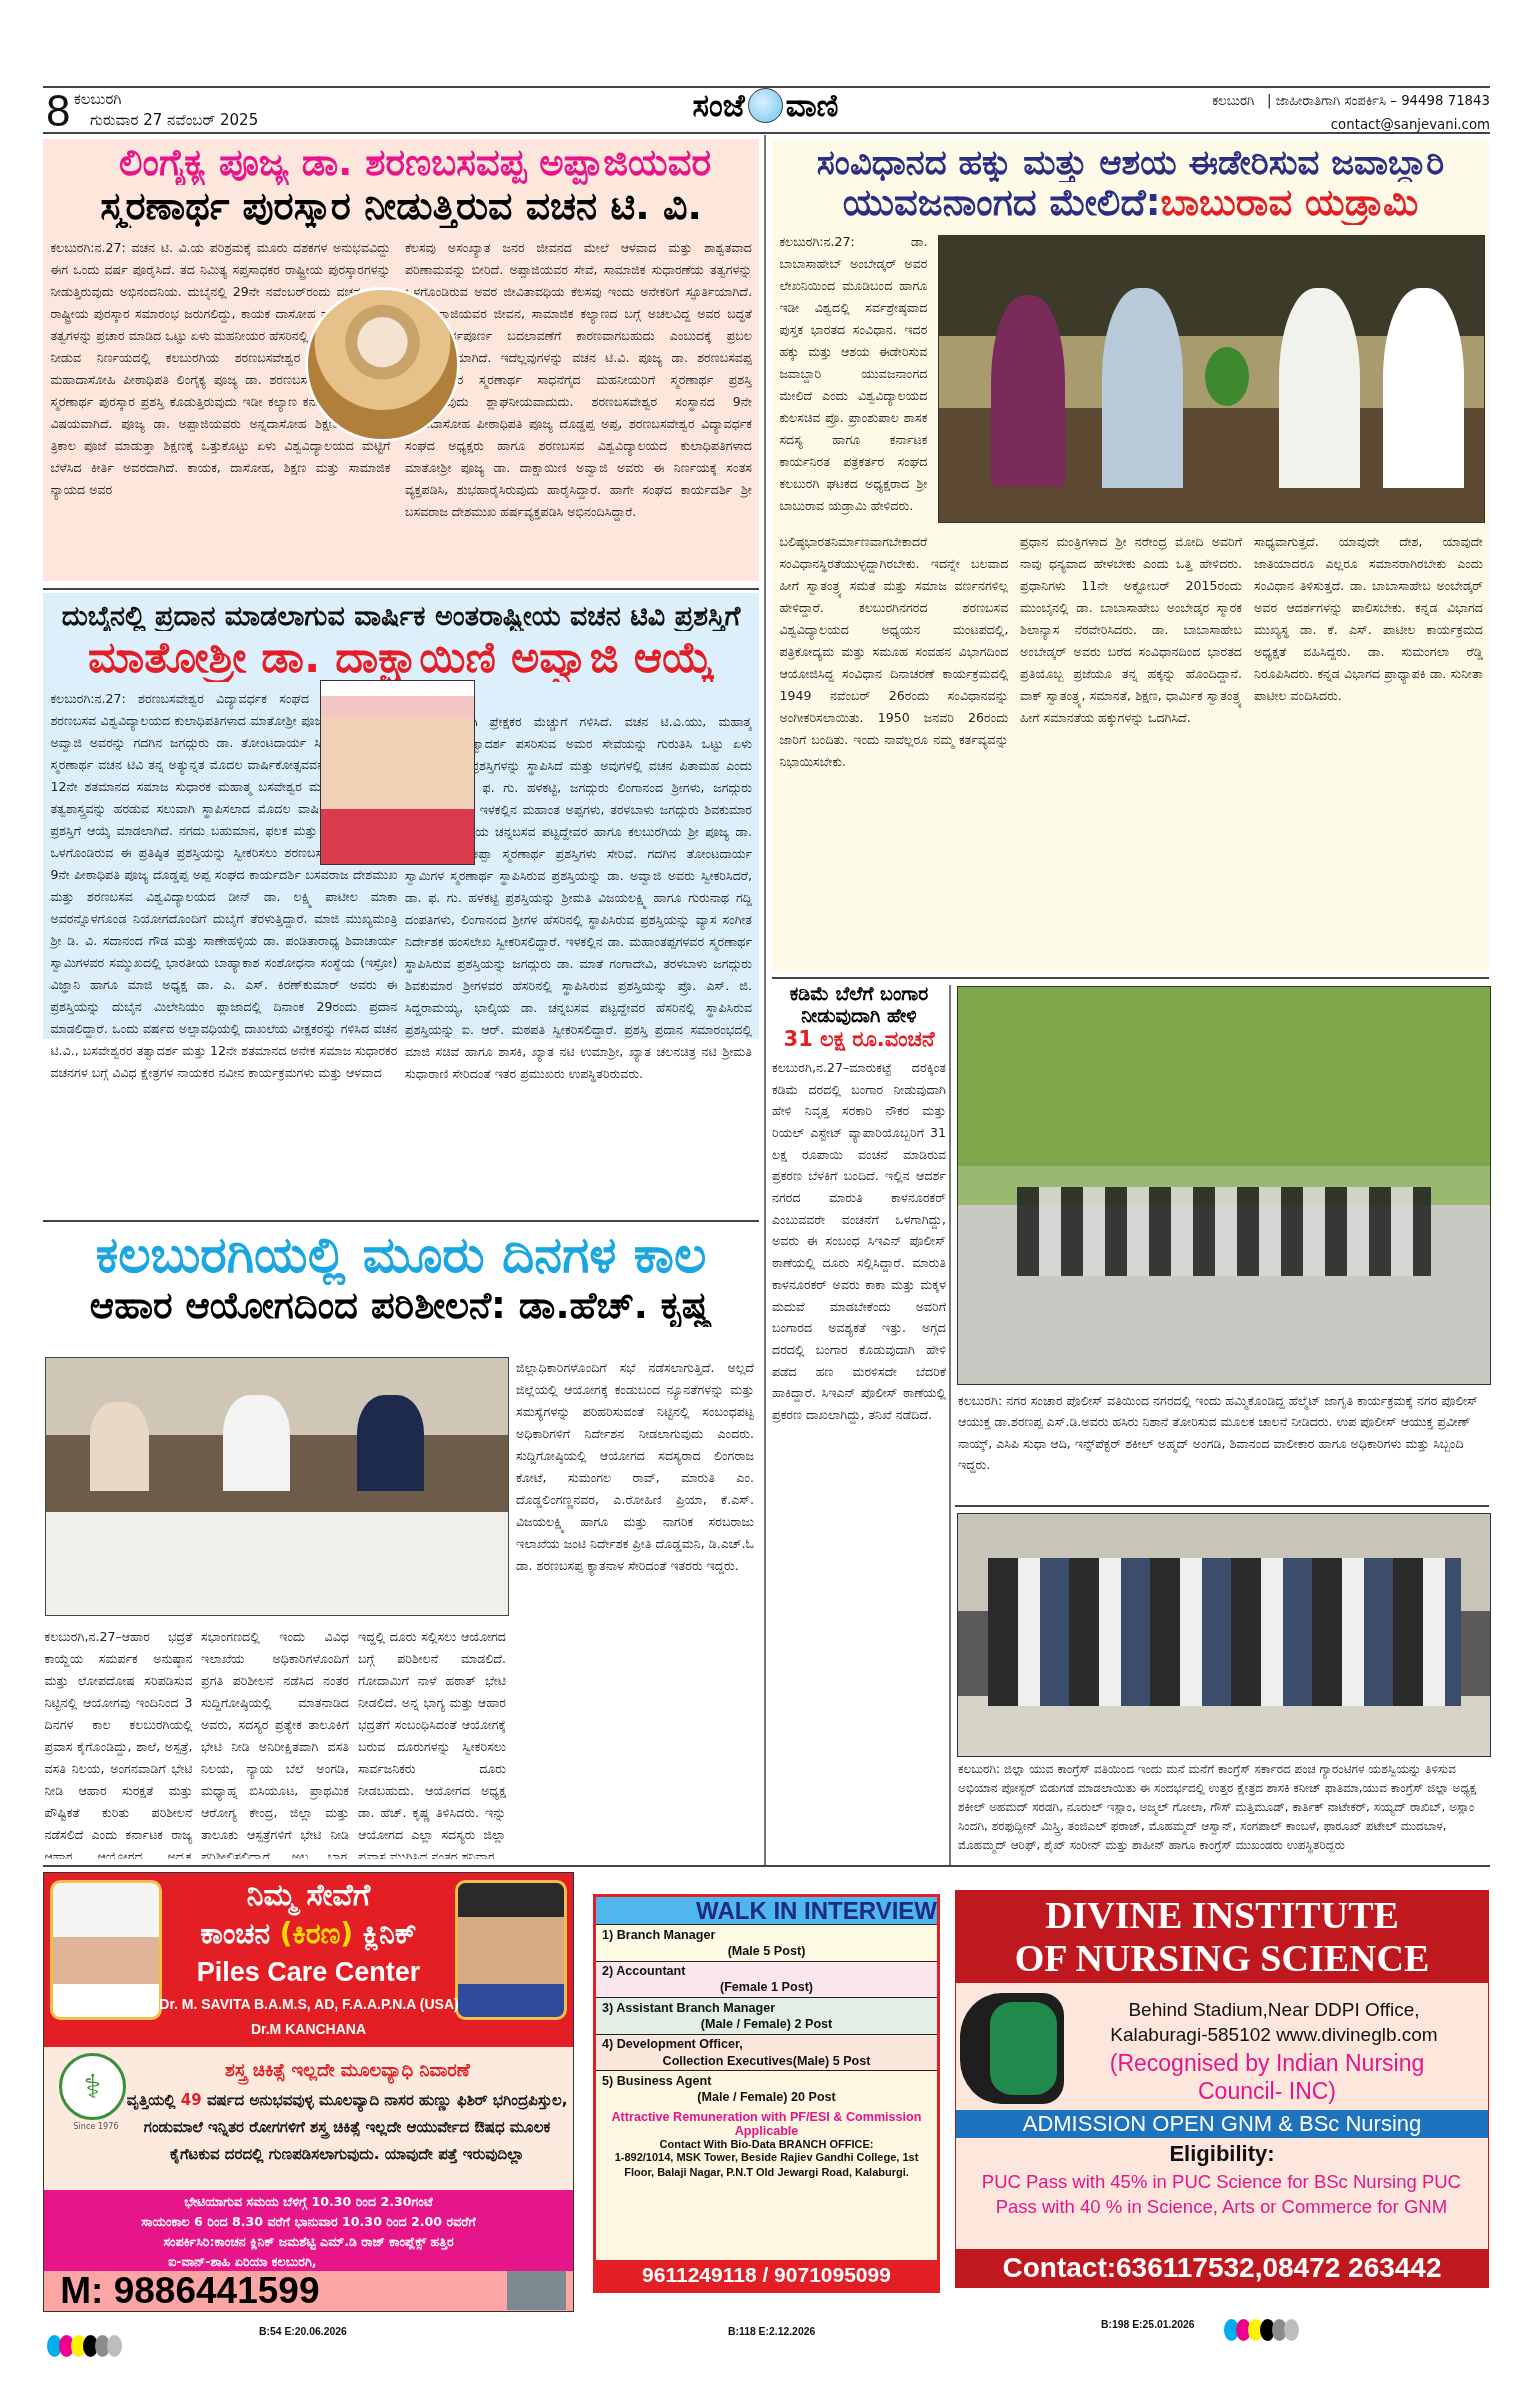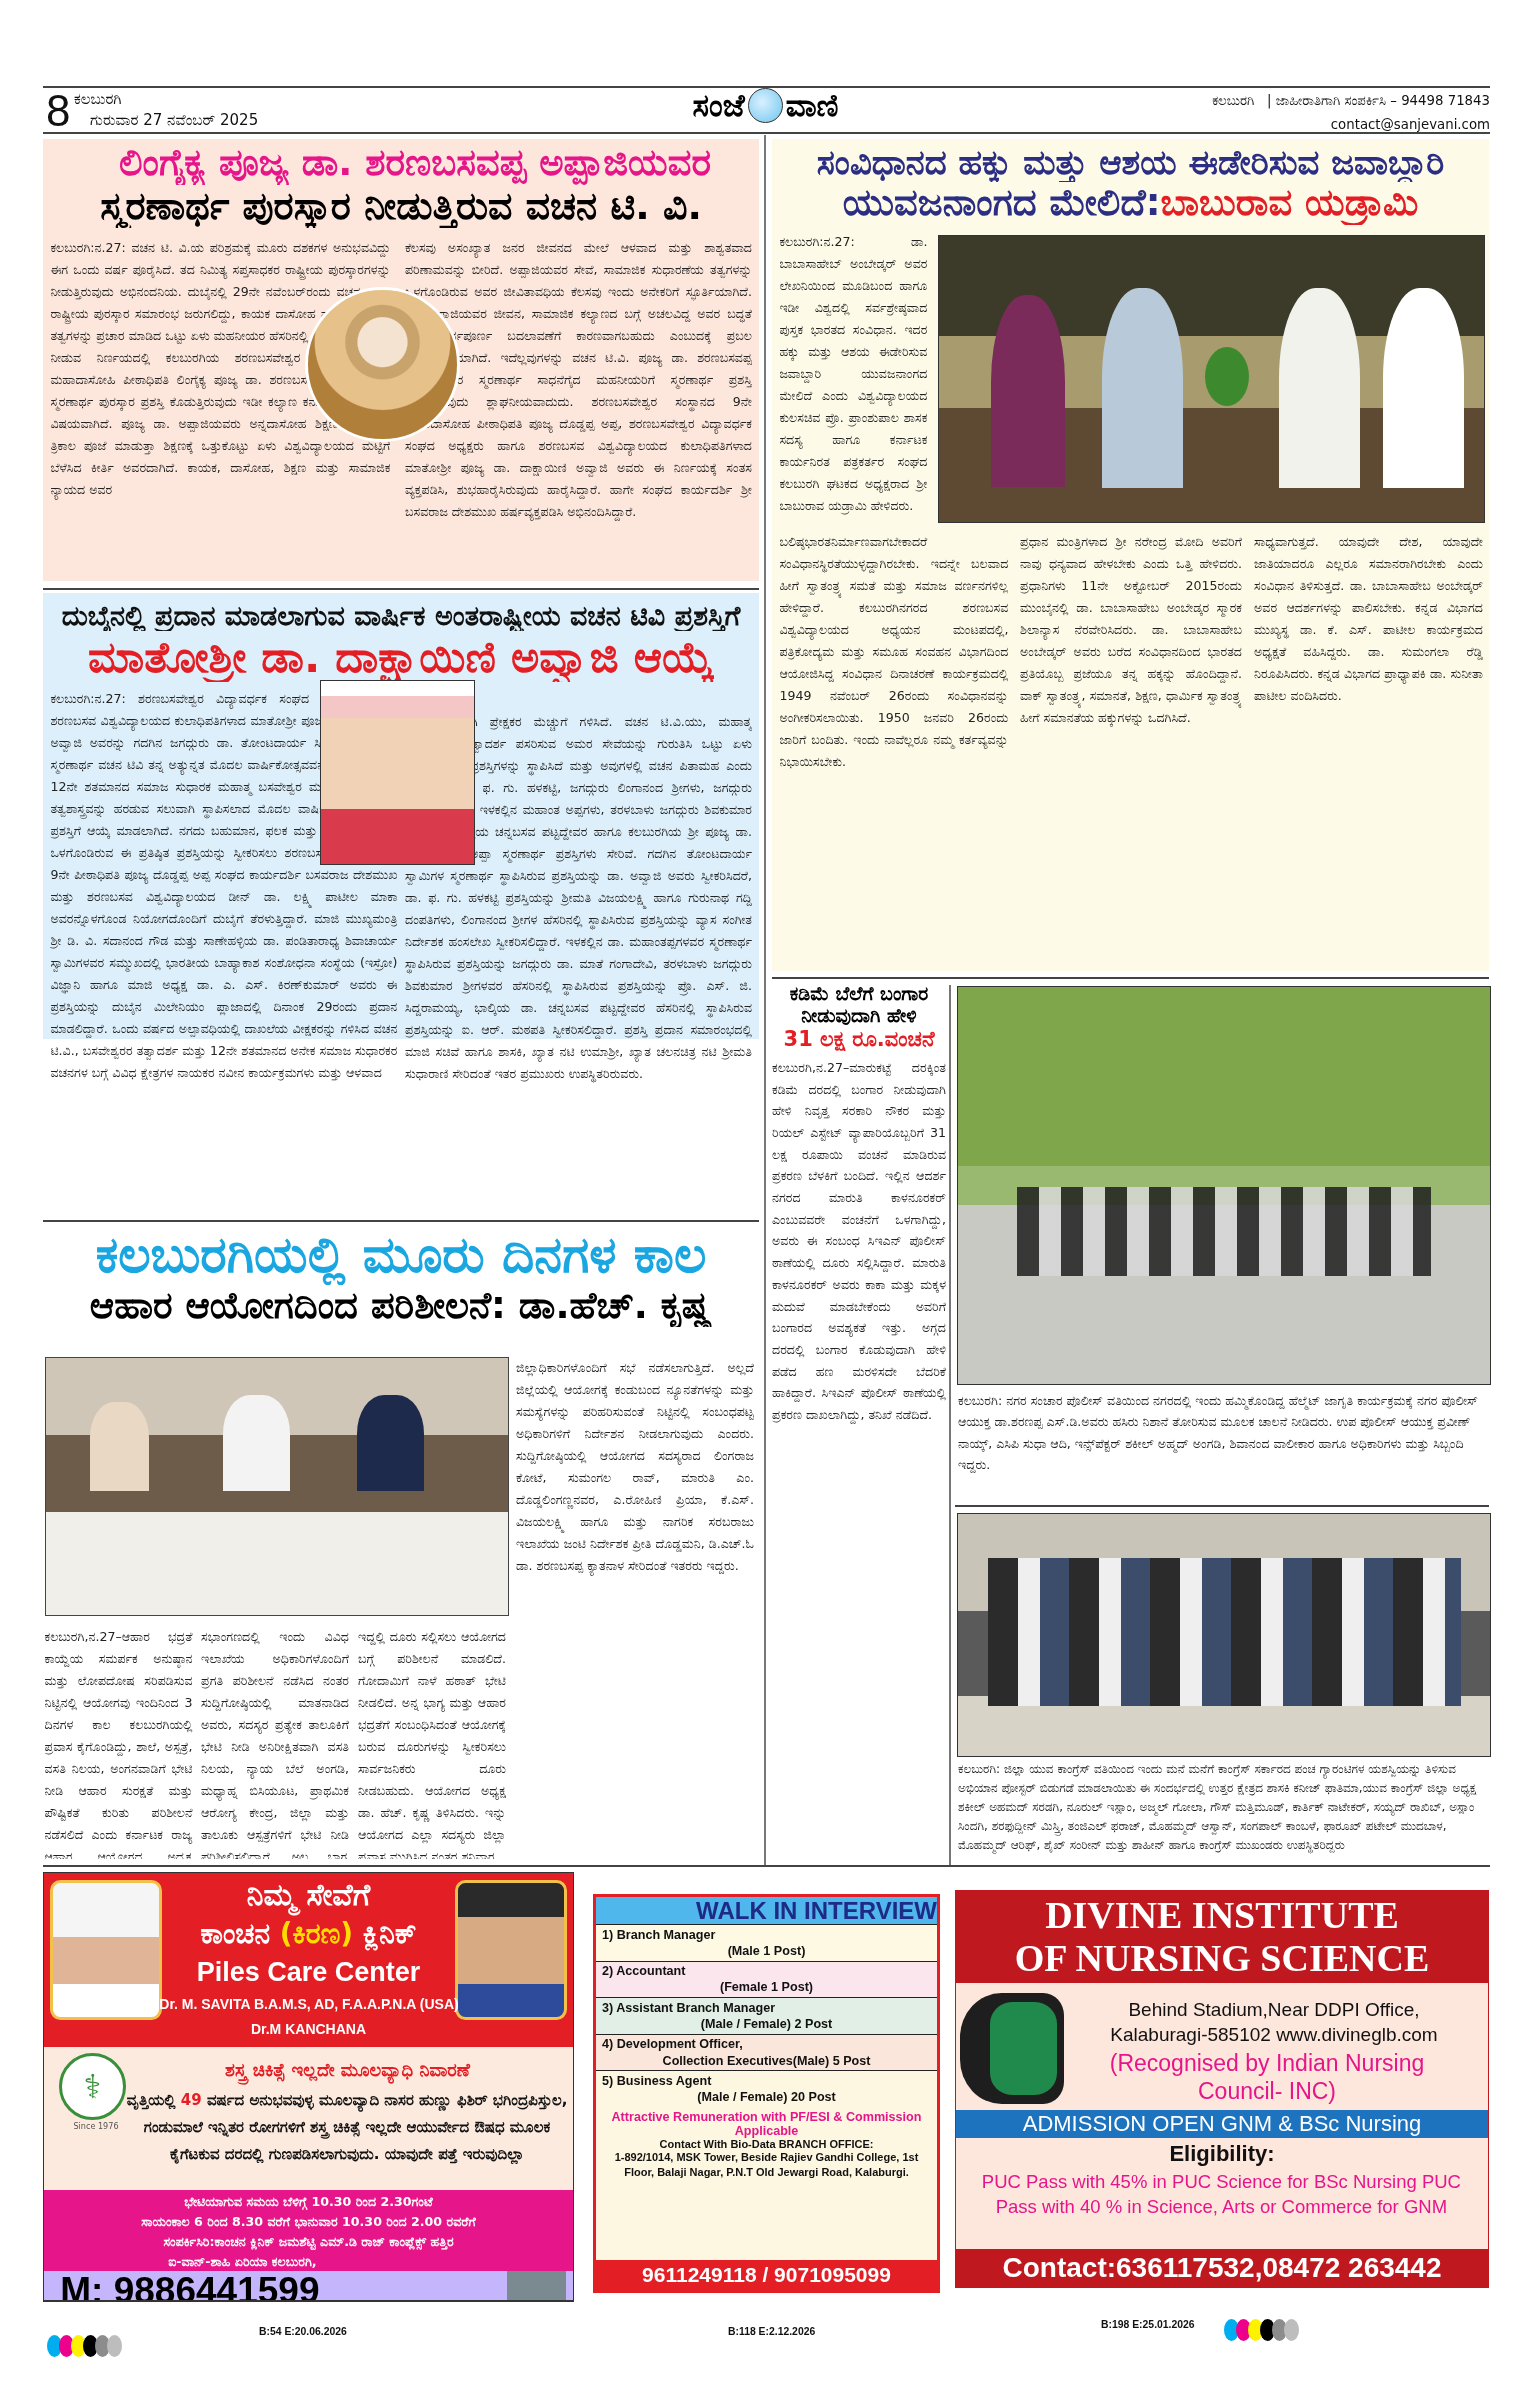--- a/index.html
+++ b/index.html
@@ -137,31 +137,31 @@
   </div>
   <div class="abs" style="left:0; top:328px; width:100%; text-align:center; color:#e6168a; font-size:13.3px; font-weight:bold;">ಮಹಿಳೆಯರಿಗೆ ಮಹಿಳಾ ವೈದ್ಯರು ಹಾಗೂ ಪುರುಷರಿಗೆ ಪುರುಷ ವೈದ್ಯರು ಚಿಕಿತ್ಸೆ ನೀಡುತ್ತಾರೆ</div>
   <div class="abs" style="left:0; top:358px; width:100%; height:3px; background:#fdeadf;"></div>
 </div>
 <div class="adbox" style="left:43px; top:2190px; width:531px; height:81px; background:#e6168a; border-left:1.5px solid #333; border-right:1.5px solid #333;">
   <div style="color:#fff; font-size:12.6px; font-weight:bold; text-align:center; line-height:20px; padding-top:1.5px;">ಭೇಟಿಯಾಗುವ ಸಮಯ ಬೆಳಿಗ್ಗೆ 10.30 ರಿಂದ 2.30ಗಂಟೆ</div>
   <div style="color:#fff; font-size:12.6px; font-weight:bold; text-align:center; line-height:20px;">ಸಾಯಂಕಾಲ 6 ರಿಂದ 8.30 ವರೆಗೆ ಭಾನುವಾರ 10.30 ರಿಂದ 2.00 ರವರೆಗೆ</div>
   <div style="color:#fff; font-size:12.6px; font-weight:bold; text-align:center; line-height:20px;">ಸಂಪರ್ಕಿಸಿರಿ:ಕಾಂಚನ ಕ್ಲಿನಿಕ್ ಜಮಶೆಟ್ಟಿ ಎಮ್.ಡಿ ರಾಜ್ ಕಾಂಪ್ಲೆಕ್ಸ್ ಹತ್ತಿರ</div>
   <div style="color:#fff; font-size:12.6px; font-weight:bold; text-align:center; line-height:20px; width:75%;">ಐ-ವಾನ್-ಶಾಹಿ ಏರಿಯಾ ಕಲಬುರಗಿ,</div>
 </div>
-<div class="adbox" style="left:43px; top:2271px; width:531px; height:30px; background:#c4b5fd; border:1.5px solid #333; border-top:none;">
+<div class="adbox" style="left:43px; top:2271px; width:531px; height:41px; background:#fca5a5; border:1.5px solid #333; border-top:none;">
   <div style="font-size:37px; font-weight:bold; font-family:'Liberation Sans', sans-serif; padding-left:16.3px; line-height:40px; color:#000;">M: 9886441599</div>
   <div class="abs" style="right:7.4px; top:-16.3px; width:59px; height:55px; background:linear-gradient(#e7ecee 0 25%, #7b8a91 25%);"></div>
 </div>
 
 <div class="adbox" style="left:593px; top:1894px; width:347px; height:399px; border:3px solid #e31e24; background:#fdf6e1;">
   <div style="background:#4fb7ec; color:#1e2a86; font-size:24px; font-weight:bold; text-align:right; font-family:'Liberation Sans', sans-serif; line-height:27px;">WALK IN INTERVIEW</div>
   <div id="chits-posts">
       <div style="background: rgb(253, 249, 227); border-top: 0.7px solid rgb(34, 34, 34); padding: 1.5px 6px; font-family: &quot;Liberation Sans&quot;, sans-serif; font-weight: bold; font-size: 12.6px; line-height: 16.3px;">
         <div>1) Branch Manager</div>
-        <div style="text-align: center;">(Male 1 Post)</div>
+        <div style="text-align: center;">(Male 5 Post)</div>
       </div>
       <div style="background: rgb(251, 230, 238); border-top: 0.7px solid rgb(34, 34, 34); padding: 1.5px 6px; font-family: &quot;Liberation Sans&quot;, sans-serif; font-weight: bold; font-size: 12.6px; line-height: 16.3px;">
         <div>2) Accountant</div>
         <div style="text-align: center;">(Female 1 Post)</div>
       </div>
       <div style="background: rgb(226, 239, 230); border-top: 0.7px solid rgb(34, 34, 34); padding: 1.5px 6px; font-family: &quot;Liberation Sans&quot;, sans-serif; font-weight: bold; font-size: 12.6px; line-height: 16.3px;">
         <div>3) Assistant Branch Manager</div>
         <div style="text-align: center;">(Male / Female) 2 Post</div>
       </div>
       <div style="background: rgb(251, 230, 220); border-top: 0.7px solid rgb(34, 34, 34); padding: 1.5px 6px; font-family: &quot;Liberation Sans&quot;, sans-serif; font-weight: bold; font-size: 12.6px; line-height: 16.3px;">

